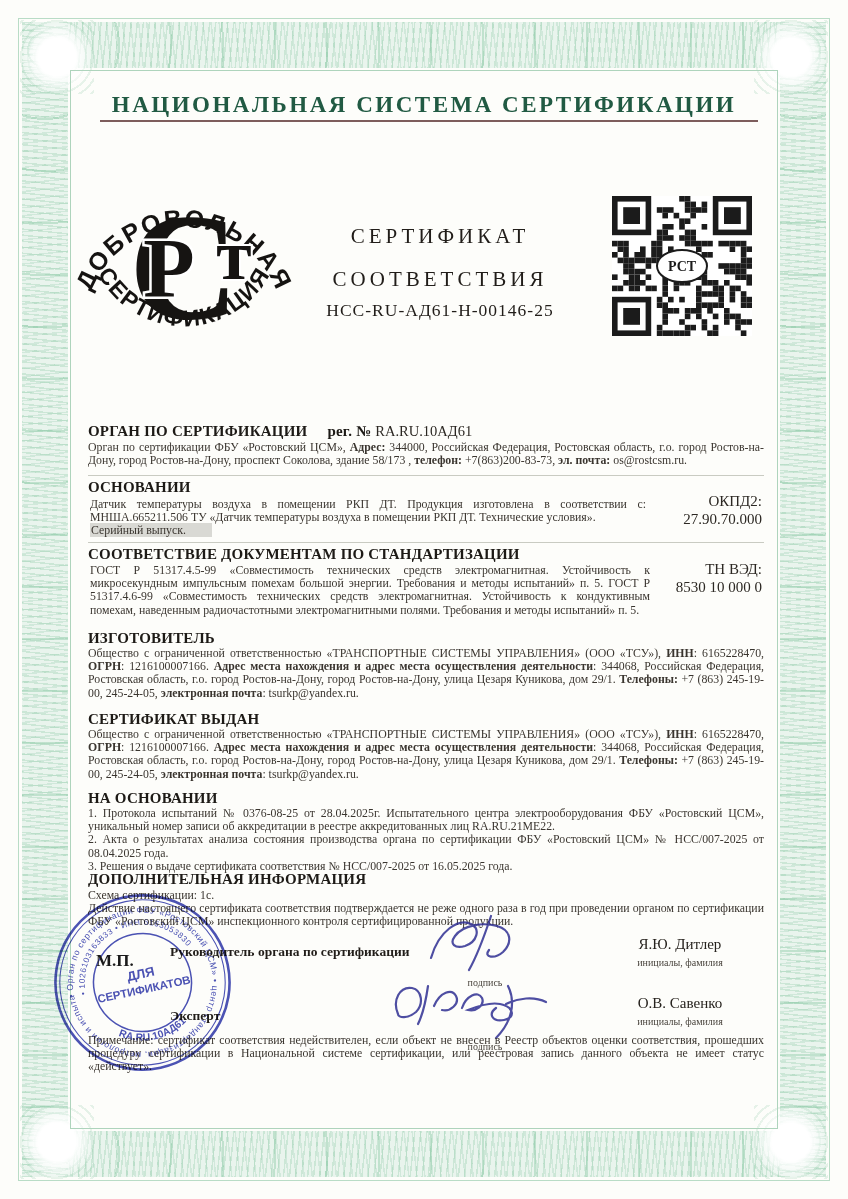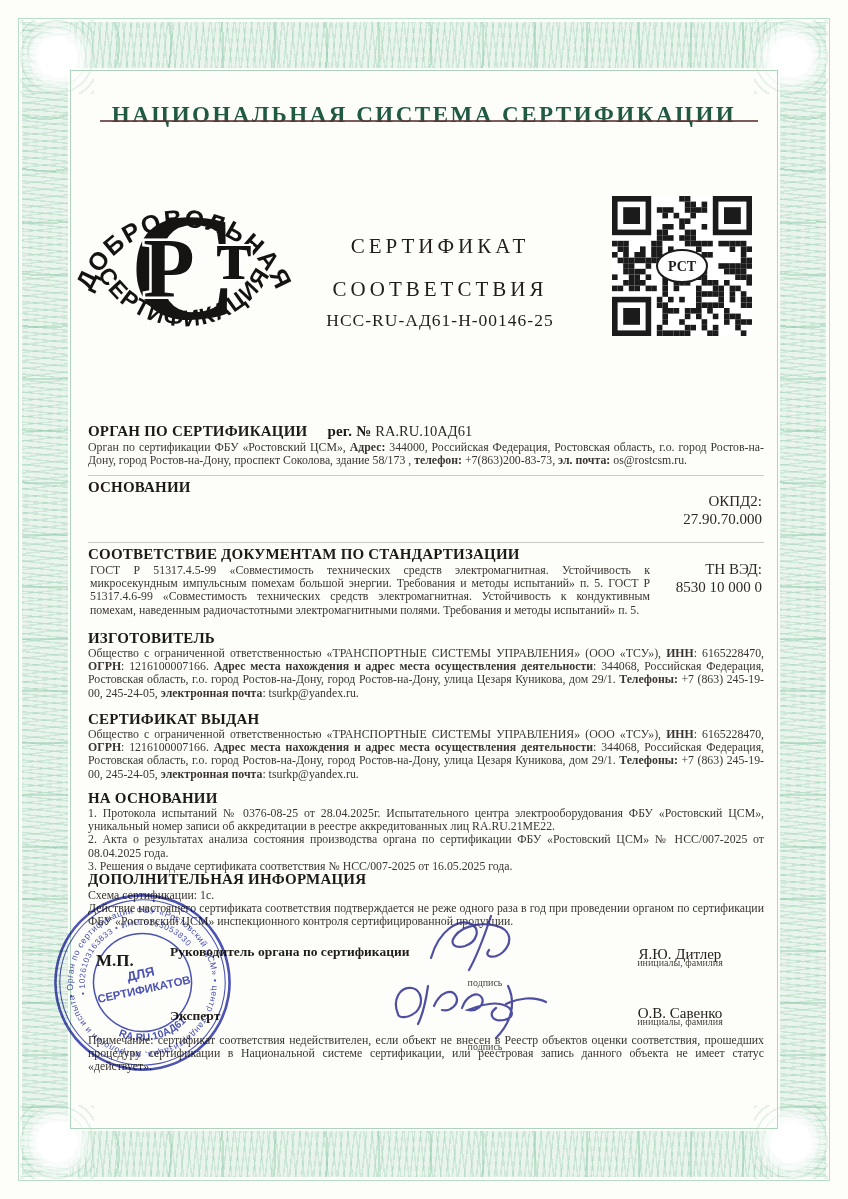--- a/index.html
+++ b/index.html
@@ -17,21 +17,21 @@
   .gv{background-image:
       repeating-radial-gradient(circle at 50% 28px, rgba(255,255,255,0) 0 16px, rgba(126,195,155,.38) 16px 18px, rgba(255,255,255,0) 18px 52px),
       repeating-linear-gradient(6deg, rgba(134,199,160,.30) 0 1.5px, rgba(255,255,255,0) 1.5px 6px),
       repeating-linear-gradient(-6deg, rgba(110,185,145,.20) 0 1.5px, rgba(255,255,255,0) 1.5px 8px);}
   .corner{position:absolute;width:74px;height:74px;
       background:radial-gradient(circle, #ffffff 0 36%, rgba(255,255,255,.55) 55%, rgba(255,255,255,0) 72%),
       repeating-radial-gradient(circle, rgba(120,190,150,.18) 0 2px, rgba(255,255,255,0) 2px 7px);}
   
   .h{font-weight:bold;font-size:15px;color:#1d1a16;letter-spacing:.2px;}
   .b{font-size:11.8px;line-height:13.2px;text-align:justify;color:#3a352f;}
-  .center{text-align:center;margin-top:10px;}
+  .center{text-align:center;}
   .code-col{font-size:15px;color:#2c2823;text-align:right;line-height:18px;}
   .cap{font-size:10px;color:#4a453e;text-align:center;}
   .rule{height:1px;background:#c9cbc2;}
   .serial{background:#d9d9d4;padding:0 26px 0 1px;}
 </style>
 </head>
 <body>
 
 <div class="page">
 
@@ -303,20 +303,24 @@
   <div class="abs" style="left:88px;top:422px;">
     <span class="h">ОРГАН ПО СЕРТИФИКАЦИИ</span>
     <span class="h" style="margin-left:16px;">рег. №</span>
     <span style="font-size:14.5px;color:#2b2722;">RA.RU.10АД61</span>
   </div>
   <div class="abs b" style="left:88px;width:676px;top:441px;"><span>Орган по сертификации ФБУ «Ростовский ЦСМ», </span><span style="font-weight: bold;">Адрес:</span><span> 344000, Российская Федерация, Ростовская область, г.о. город Ростов-на-Дону, город Ростов-на-Дону, проспект Соколова, здание 58/173 , </span><span style="font-weight: bold;">телефон:</span><span> +7(863)200-83-73, </span><span style="font-weight: bold;">эл. почта:</span><span> os@rostcsm.ru.</span></div>
 
   <div class="abs rule" style="left:88px;right:84px;top:475px;"></div>
 
   <div class="abs h" style="left:88px;top:479px;">ОСНОВАНИИ</div>
+  <div class="abs b" style="left:90px;width:556px;top:498px;">
+    <span>Датчик температуры воздуха в помещении РКП ДТ. Продукция изготовлена в соответствии с: МНША.665211.506 ТУ «Датчик температуры воздуха в помещении РКП ДТ. Технические условия».</span><br>
+    <span class="serial">Серийный выпуск.</span>
+  </div>
   <div class="abs code-col" style="left:650px;width:112px;top:492px;">
     <div>ОКПД2:</div>
     <div>27.90.70.000</div>
   </div>
 
   <div class="abs rule" style="left:88px;right:84px;top:542px;"></div>
 
   <div class="abs h" style="left:88px;top:546px;">СООТВЕТСТВИЕ ДОКУМЕНТАМ ПО СТАНДАРТИЗАЦИИ</div>
   <div class="abs b" style="left:90px;width:560px;top:564px;">ГОСТ Р 51317.4.5-99 «Совместимость технических средств электромагнитная. Устойчивость к микросекундным импульсным помехам большой энергии. Требования и методы испытаний» п. 5. ГОСТ Р 51317.4.6-99 «Совместимость технических средств электромагнитная. Устойчивость к кондуктивным помехам, наведенным радиочастотными электромагнитными полями. Требования и методы испытаний» п. 5.</div>
   <div class="abs code-col" style="left:640px;width:122px;top:560px;">

